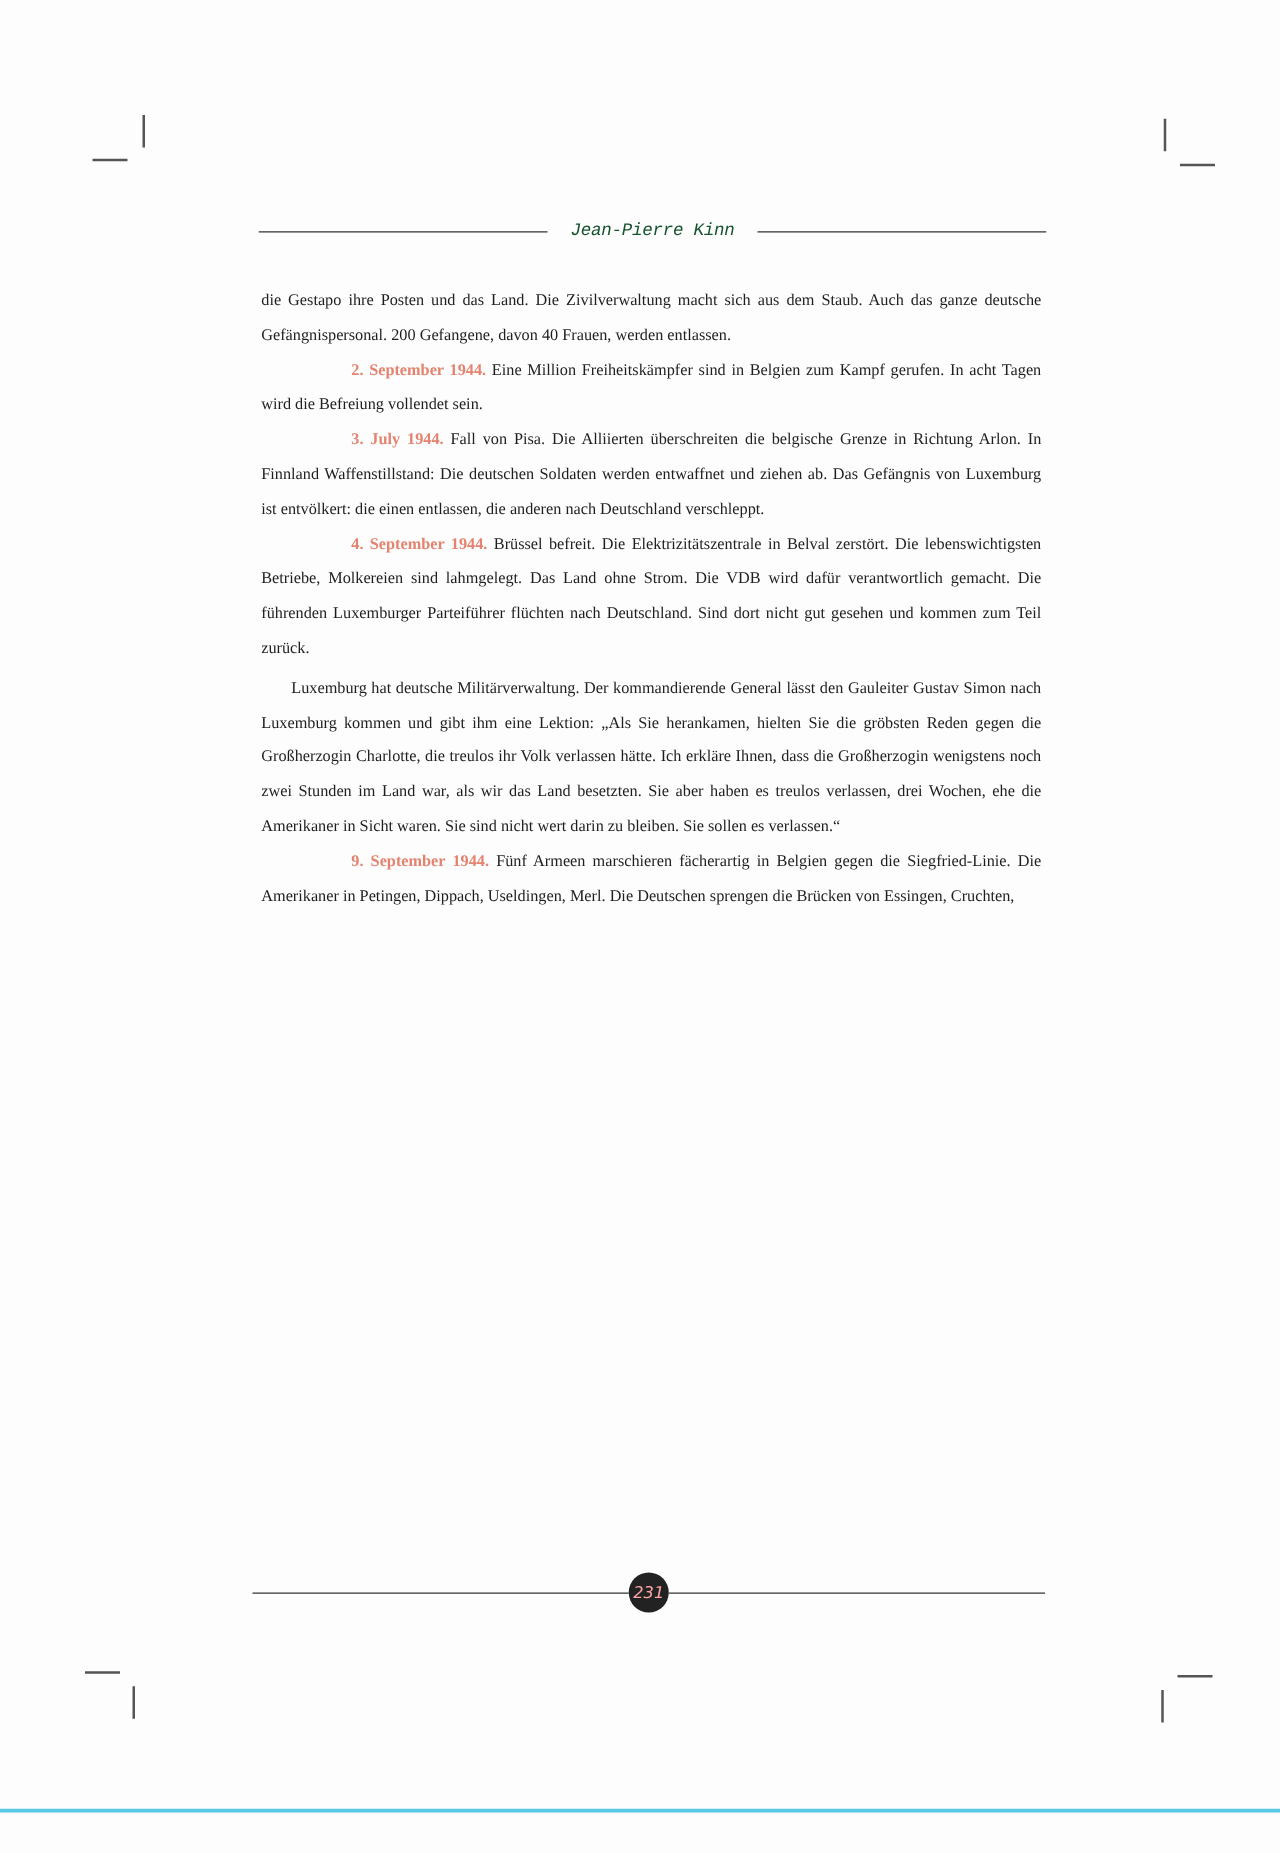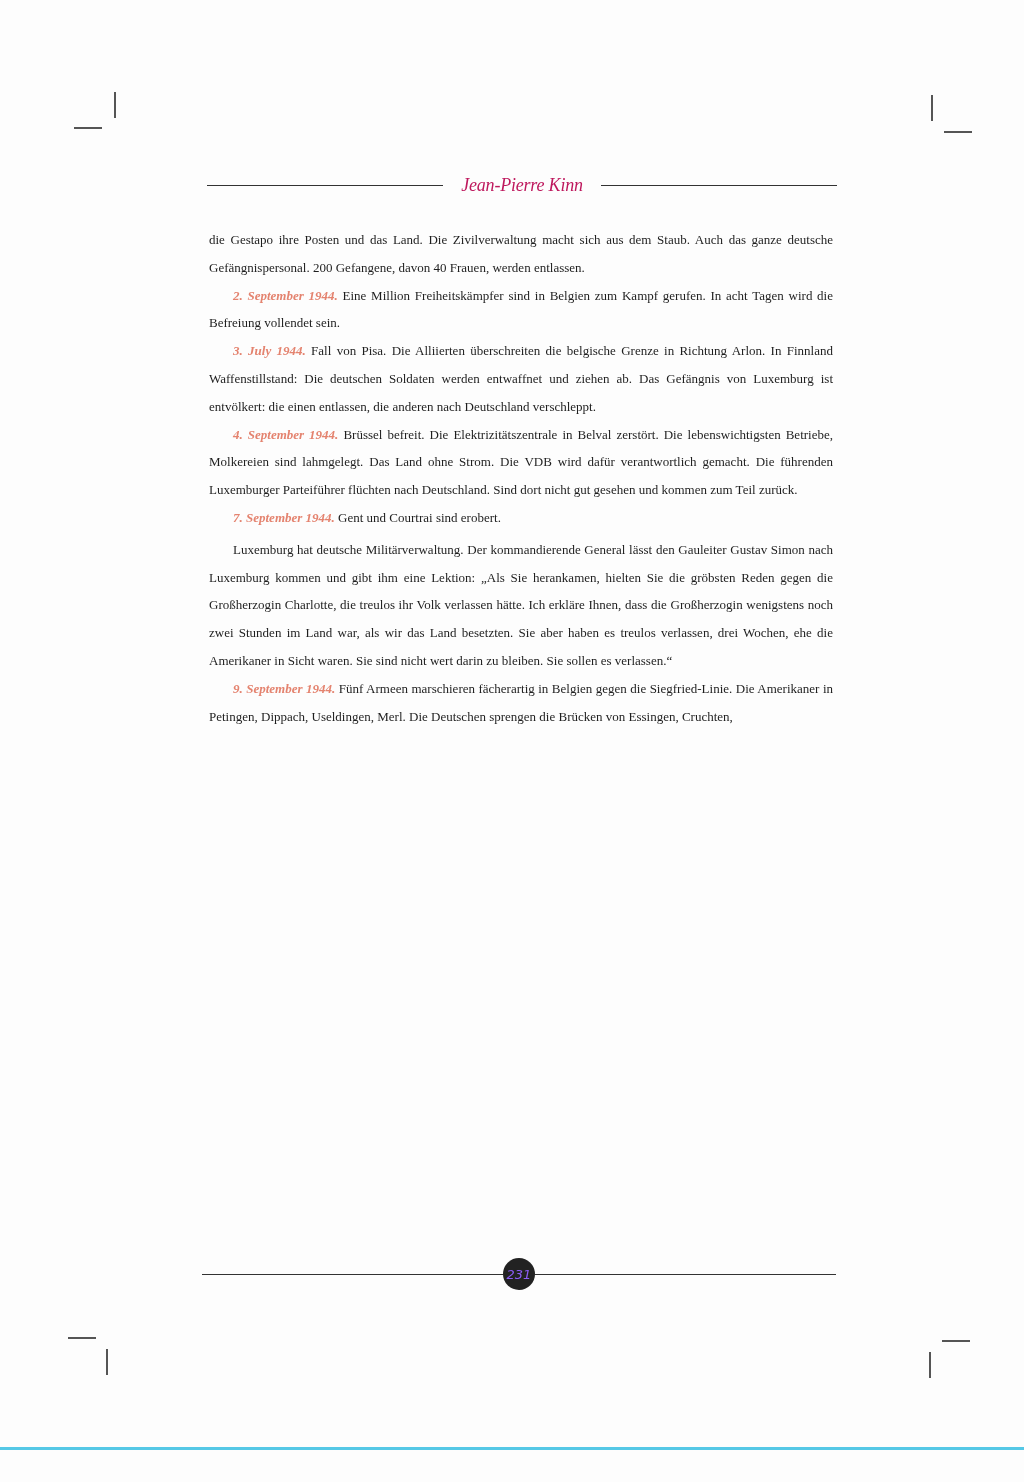--- a/index.html
+++ b/index.html
@@ -14,42 +14,42 @@
     .crop { position: absolute; background: #555; }
     .crop.v { width: 2px; height: 26px; }
     .crop.h { height: 2px; width: 28px; }
 
     .header {
       position: absolute; top: 172px; left: 207px; width: 630px; height: 26px;
       display: flex; align-items: center;
     }
     .header .rule { flex: 1; height: 1px; background: #333; }
     .header .title {
-      font-family: Liberation Serif, serif;
-      font-style: italic; font-size: 18px; color: #be185d;
+      font-family: Liberation Mono, monospace;
+      font-style: italic; font-size: 14px; color: #14532d;
       padding: 0 18px; letter-spacing: -0.2px;
     }
 
     .body-text {
       position: absolute; top: 226px; left: 209px; width: 624px;
       font-size: 13px; line-height: 27.8px; text-align: justify;
       hyphens: manual;
     }
     .body-text p { margin: 0; text-indent: 24px; }
     .body-text p.first { text-indent: 0; }
-    .date { color: #e4836f; font-style: italic; font-weight: bold; }
+    .date { color: #e4836f; font-weight: bold; margin-left: 48px; }
 
     .footer {
       position: absolute; top: 1258px; left: 202px; width: 634px; height: 32px;
       display: flex; align-items: center;
     }
     .footer .rule { flex: 1; height: 1px; background: #333; }
     .page-num {
       width: 32px; height: 32px; border-radius: 50%;
-      background: #222; color: #8b5cf6;
+      background: #222; color: #fca5a5;
       display: flex; align-items: center; justify-content: center;
       font-family: "DejaVu Sans", "Liberation Sans", sans-serif;
       font-size: 13px; font-style: italic;
     }
 
     .scan-line {
       position: absolute; left: 0; top: 1447px; width: 1024px; height: 3px;
       background: #55c8e6;
     }
   </style>
@@ -69,21 +69,20 @@
   <div class="rule"></div>
   <span class="title">Jean-Pierre Kinn</span>
   <div class="rule"></div>
 </div>
 
 <div class="body-text">
   <p class="first"><span>die Gestapo ihre Posten und das Land. Die Zivilverwaltung macht sich aus dem Staub. Auch das ganze deutsche Gefängnispersonal. 200 Gefangene, da­von 40 Frauen, werden entlassen.</span></p>
   <p><span class="date">2. September 1944.</span><span> Eine Million Freiheitskämpfer sind in Belgien zum Kampf gerufen. In acht Tagen wird die Befreiung vollendet sein.</span></p>
   <p><span class="date">3. July 1944.</span><span> Fall von Pisa. Die Alliierten überschreiten die belgi­sche Grenze in Richtung Arlon. In Finnland Waffenstillstand: Die deutschen Soldaten werden entwaffnet und ziehen ab. Das Gefängnis von Luxemburg ist entvölkert: die einen entlassen, die anderen nach Deutschland verschleppt.</span></p>
   <p><span class="date">4. September 1944.</span><span> Brüssel befreit. Die Elektrizitätszentrale in Belval zer­stört. Die lebenswichtigsten Betriebe, Molkereien sind lahmgelegt. Das Land ohne Strom. Die VDB wird dafür verantwortlich gemacht. Die führenden Luxemburger Parteiführer flüchten nach Deutschland. Sind dort nicht gut gesehen und kommen zum Teil zurück.</span></p>
-  <p><span class="date">7. September 1944.</span><span> Gent und Courtrai sind erobert.</span></p>
   <p style="margin-top:4px;"><span>Luxemburg hat deutsche Militärverwaltung. Der kommandierende Ge­neral lässt den Gauleiter Gustav Simon nach Luxemburg kommen und gibt ihm eine Lektion: „Als Sie herankamen, hielten Sie die gröbsten Reden gegen die Großherzogin Charlotte, die treulos ihr Volk verlassen hätte. Ich erkläre Ihnen, dass die Großherzogin wenigstens noch zwei Stunden im Land war, als wir das Land besetzten. Sie aber haben es treulos verlassen, drei Wochen, ehe die Amerikaner in Sicht waren. Sie sind nicht wert darin zu bleiben. Sie sollen es verlassen.“</span></p>
   <p><span class="date">9. September 1944.</span><span> Fünf Armeen marschieren fächerartig in Belgien gegen die Siegfried-Linie. Die Amerikaner in Petingen, Dippach, Useldin­gen, Merl. Die Deutschen sprengen die Brücken von Essingen, Cruchten,</span></p>
 </div>
 
 <div class="footer">
   <div class="rule"></div>
   <div class="page-num">
       <span>231</span>
     </div>
   <div class="rule"></div>

